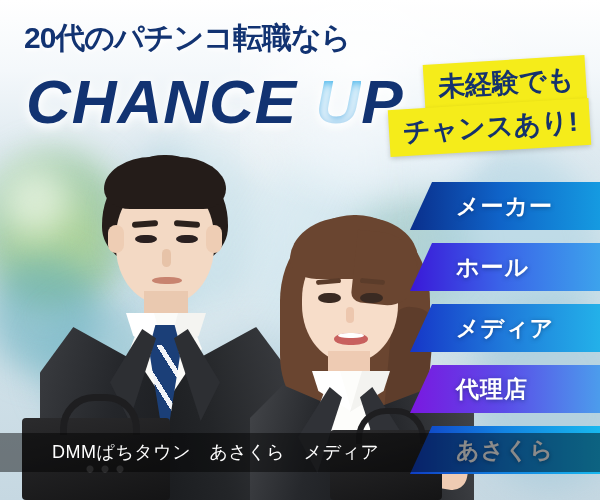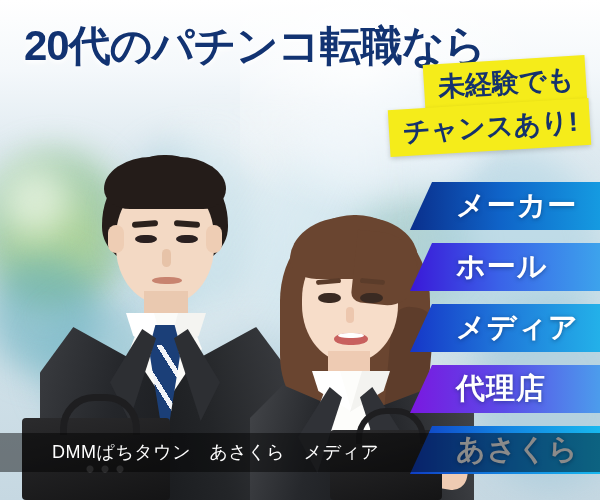--- a/index.html
+++ b/index.html
@@ -141,21 +141,21 @@
   .bag-l .studs{position:absolute;left:60px;top:46px;width:46px;height:10px;
     background:radial-gradient(circle at 8px 5px,#4a4a4c 3px,transparent 4px),
                radial-gradient(circle at 23px 5px,#4a4a4c 3px,transparent 4px),
                radial-gradient(circle at 38px 5px,#4a4a4c 3px,transparent 4px);}
   .bag-r{left:330px;top:430px;width:112px;height:70px;}
   .bag-r .handle{position:absolute;left:26px;top:-22px;width:58px;height:30px;border:6px solid #1e1e20;border-bottom:none;border-radius:30px 30px 0 0;}
 
   
   .headline{
     position:absolute;left:24px;top:18px;
-    font-size:42px;font-weight:bold;color:#123372;
+    font-size:30px;font-weight:bold;color:#123372;
     letter-spacing:-1px;white-space:nowrap;
     text-shadow:0 2px 5px rgba(255,255,255,.9),0 0 12px rgba(255,255,255,.85);
   }
 
   .chanceup{
     position:absolute;left:26px;top:66px;
     font-size:62px;font-weight:bold;font-style:italic;
     letter-spacing:1px;white-space:nowrap;
     color:#123372;
     text-shadow:0 3px 8px rgba(255,255,255,.95),0 0 16px rgba(255,255,255,.9);
@@ -186,21 +186,21 @@
   .cta-list{position:absolute;right:0;top:182px;width:190px;}
   .cta{
     position:relative;
     height:48px;margin-bottom:13px;
     display:flex;align-items:center;
     padding-left:46px;
     clip-path:polygon(22px 0,100% 0,100% 100%,0 100%);
     box-shadow:0 2px 6px rgba(0,0,0,.22);
   }
   .cta span{
-    color:#ffffff;font-weight:bold;font-size:29px;letter-spacing:1px;
+    color:#ffffff;font-weight:bold;font-size:23px;letter-spacing:1px;
     white-space:nowrap;
     text-shadow:0 1px 4px rgba(10,40,90,.55);
   }
   .cta-0{background:linear-gradient(90deg,#0a2f8c 0%,#0f63c8 38%,#18b4ec 100%);width:190px;margin-left:0;}
   .cta-1{background:linear-gradient(90deg,#3a18d8 0%,#3a63e8 38%,#3ec0ee 100%);width:190px;}
   .cta-2{background:linear-gradient(90deg,#1636c8 0%,#1f7ada 40%,#25cbf0 100%);width:190px;}
   .cta-3{background:linear-gradient(90deg,#7a18e0 0%,#5a4ce8 40%,#45c3ee 100%);width:190px;}
   .cta-4{background:linear-gradient(90deg,#0f3ec4 0%,#1384e2 40%,#1ad0f4 100%);width:190px;}
 
   
@@ -290,20 +290,24 @@
   <div class="bag bag-l">
     <div class="handle"></div>
     <div class="studs"></div>
   </div>
   <div class="bag bag-r">
     <div class="handle"></div>
   </div>
 
   <div class="headline">20代のパチンコ転職なら</div>
 
+  <div class="chanceup">
+    <span>CHANCE</span>
+    <span class="up-u">U</span><span>P</span>
+  </div>
 
   <div class="badge">
     <div class="badge-row badge-1">未経験でも</div>
     <div class="badge-row badge-2">チャンスあり!</div>
   </div>
 
   <div class="cta-list">
     <div class="cta cta-0">
       <span>メーカー</span>
     </div>

